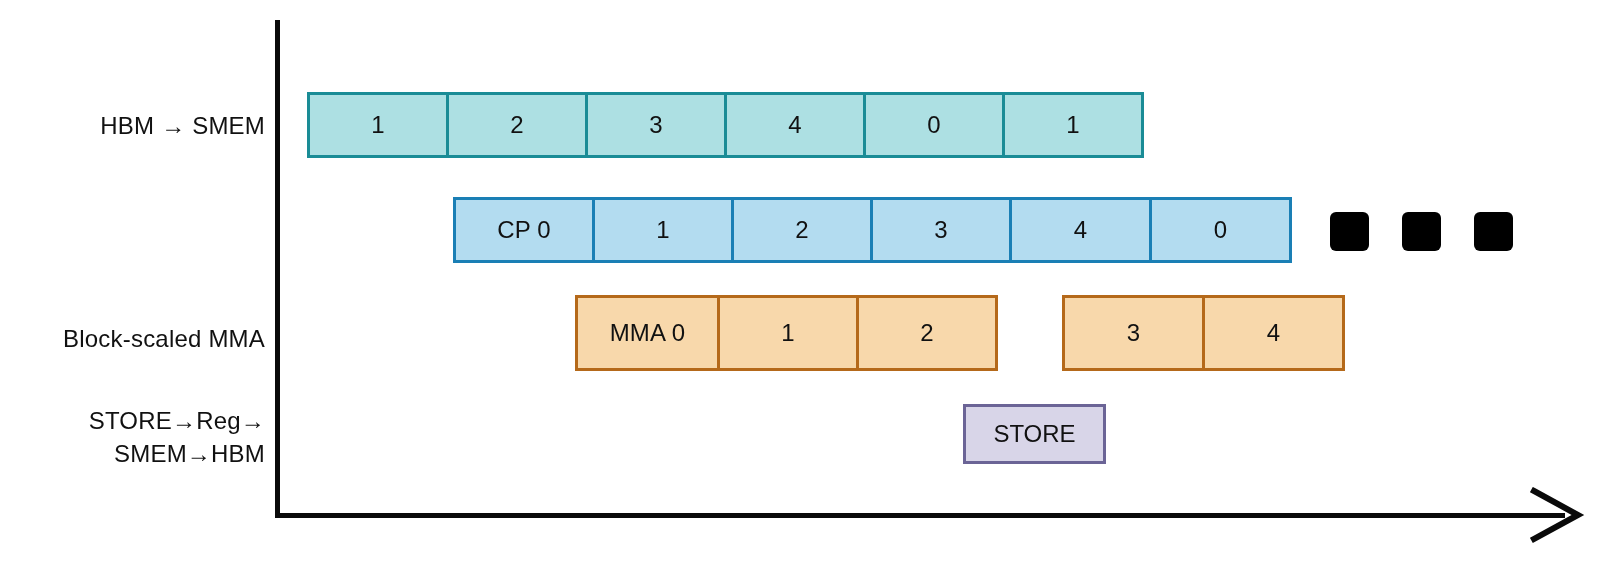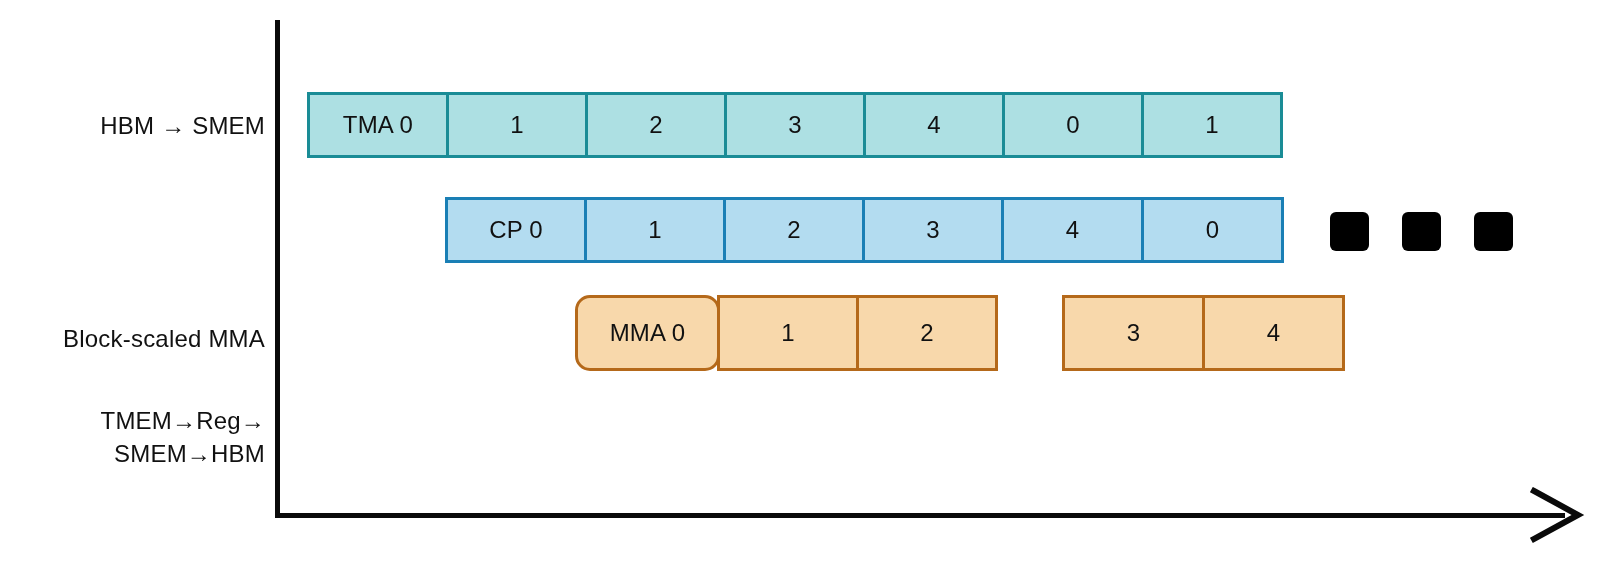--- a/index.html
+++ b/index.html
@@ -77,21 +77,21 @@
     margin-left: -3px;
   }
   .row-teal .cell:first-child { margin-left: 0; }
 
   
   .row-blue .cell {
     background: #b3dcf0;
     border: 3px solid #1a7fb5;
     margin-left: -3px;
   }
-  .row-blue .cell:first-child { margin-left: 0; }
+  .row-blue .cell:first-child { margin-left: 8px; }
 
   
   .row-orange .cell {
     background: #f8d8ab;
     border: 3px solid #b5691a;
     margin-left: -3px;
   }
   .row-orange .cell:first-child { margin-left: 0; }
 
   
@@ -123,21 +123,20 @@
   <div class="axis-horizontal"></div>
   <div class="axis-arrowhead">
     <svg width="60" height="58" viewBox="0 0 60 58">
       <polyline points="4,4 48,28 4,52" fill="none" stroke="#0a0a0a" stroke-width="6" stroke-linecap="square" stroke-linejoin="miter"></polyline>
     </svg>
   </div>
 
   <div class="row-label" style="top:109px;">HBM → SMEM</div>
 
   <div class="box-row row-teal" style="left:307px; top:92px; height:66px;">
-    <div class="cell" style="width:142px;">TMA 0</div>
     <div class="cell" style="width:142px;">1</div>
     <div class="cell" style="width:142px;">2</div>
     <div class="cell" style="width:142px;">3</div>
     <div class="cell" style="width:142px;">4</div>
     <div class="cell" style="width:142px;">0</div>
     <div class="cell" style="width:142px;">1</div>
   </div>
 
 
   <div class="box-row row-blue" style="left:445px; top:197px; height:66px;">
@@ -149,27 +148,28 @@
     <div class="cell" style="width:143px;">0</div>
   </div>
 
   <div class="ellipsis-square" style="left:1330px; top:212px; width:39px; height:39px;"></div>
   <div class="ellipsis-square" style="left:1402px; top:212px; width:39px; height:39px;"></div>
   <div class="ellipsis-square" style="left:1474px; top:212px; width:39px; height:39px;"></div>
 
   <div class="row-label" style="top:315px;margin-top:7px;">Block-scaled MMA</div>
 
   <div class="box-row row-orange" style="left:575px; top:295px; height:76px;">
-    <div class="cell" style="width:145px;border-radius:15px;">MMA 0</div>
+    <div class="cell" style="width:145px;">MMA 0</div>
     <div class="cell" style="width:142px;">1</div>
     <div class="cell" style="width:142px;">2</div>
   </div>
 
   <div class="box-row row-orange" style="left:1062px; top:295px; height:76px;">
     <div class="cell" style="width:143px;">3</div>
     <div class="cell" style="width:143px;">4</div>
   </div>
 
-  <div class="row-label" style="top:404px;">TMEM→Reg→
+  <div class="row-label" style="top:404px;">STORE→Reg→
 SMEM→HBM</div>
 
+  <div class="store-box" style="left:963px; top:404px; width:143px; height:60px;">STORE</div>
 
 </div>
 
 </body></html>

